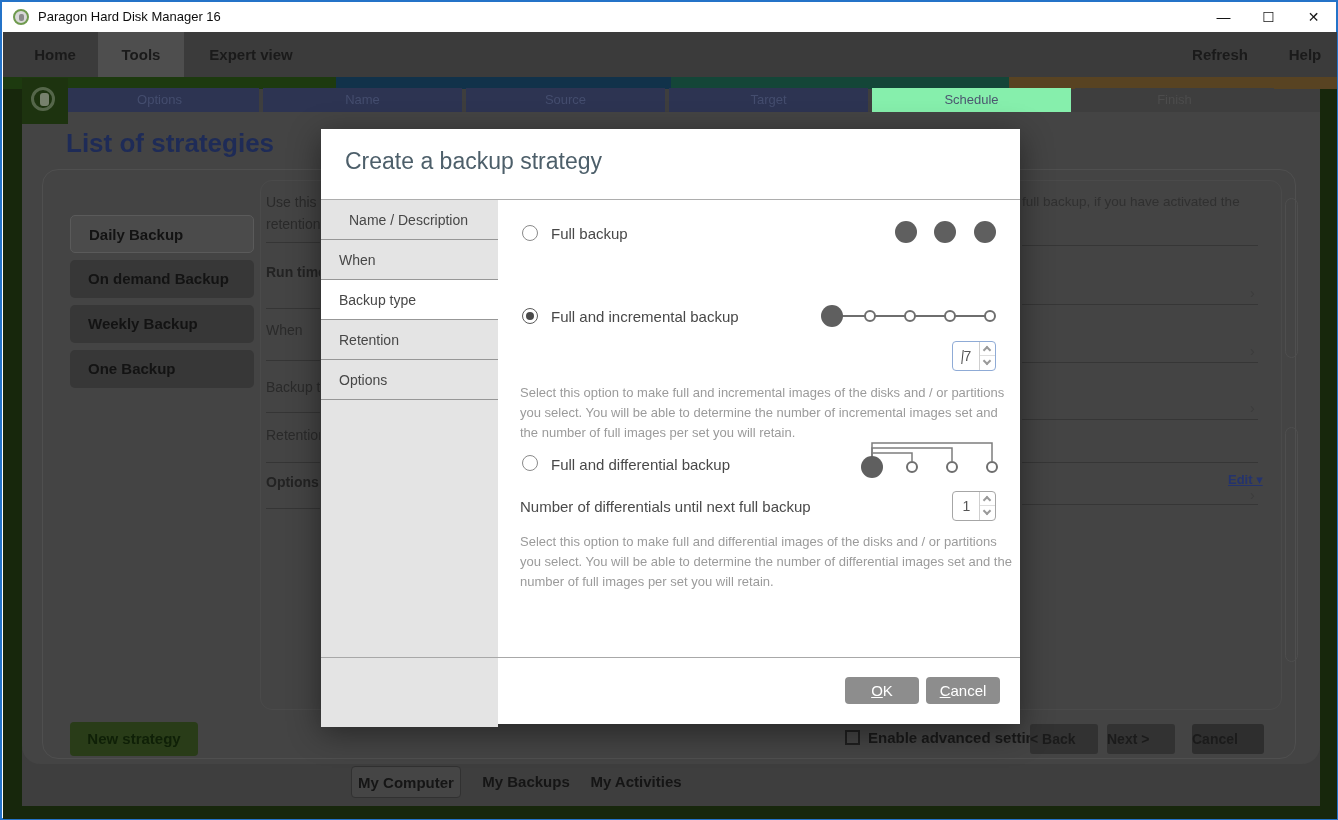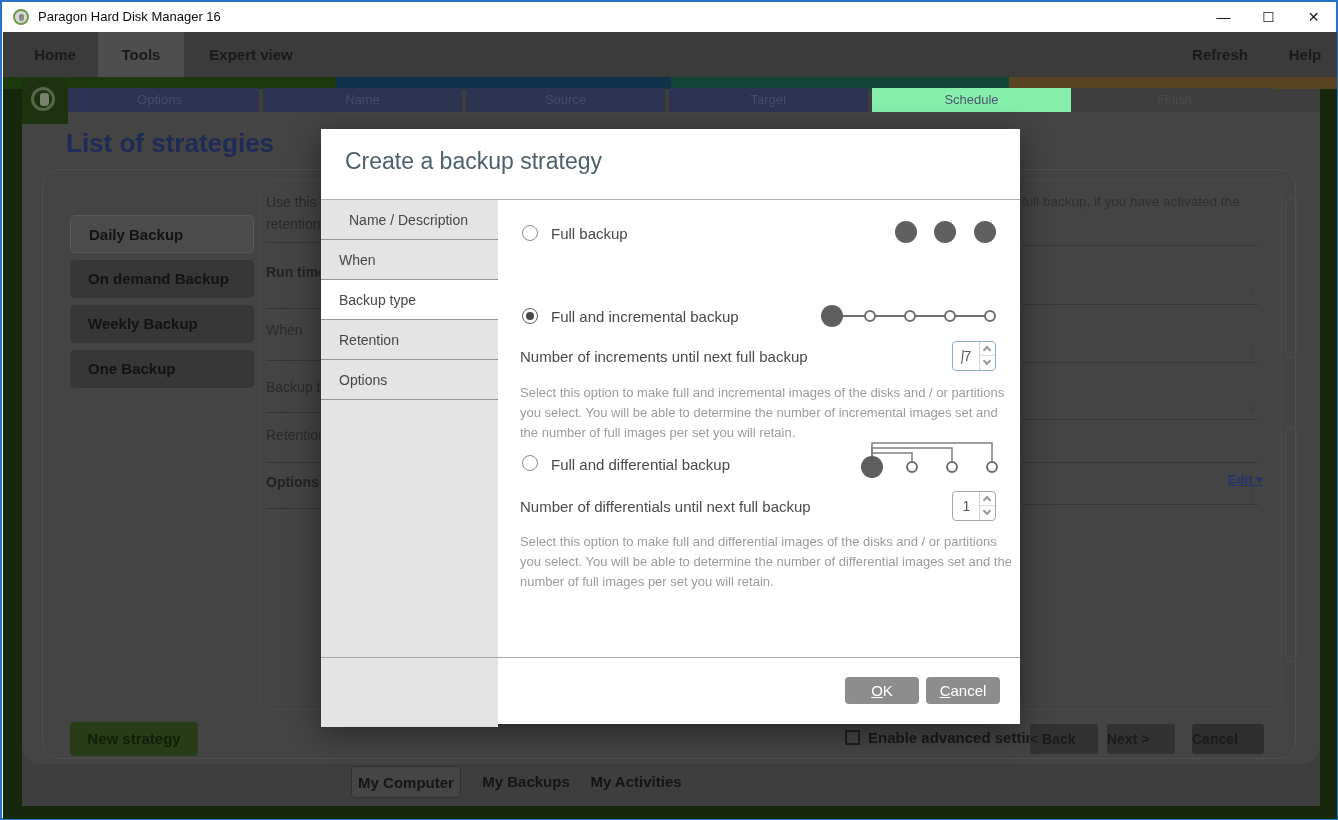--- a/index.html
+++ b/index.html
@@ -229,21 +229,20 @@
       </div>
     <div class="abs opt-label" style="left:230px; top:179px;">Full and incremental backup</div>
     <div class="abs" style="left:500px; top:176px; width:180px; height:24px;">
       <div class="connline abs" style="left:11px; top:10px; width:158px;"></div>
       <div class="bigdot abs" style="left:0; top:0;"></div>
       <div class="smalldot abs" style="left:43px; top:5px;"></div>
       <div class="smalldot abs" style="left:83px; top:5px;"></div>
       <div class="smalldot abs" style="left:123px; top:5px;"></div>
       <div class="smalldot abs" style="left:163px; top:5px;"></div>
     </div>
-    <div class="abs fld-label" style="top:219px;">Number of increments until next full backup</div>
     <div class="abs spin focused" style="left:631px; top:212px;">
       <div class="spin-val"><span class="caret"></span><span>7</span></div>
       <div class="spin-btns">
         <div class="spin-cell" style="top:0; border-bottom:1px solid #dedede;">
             <span class="chev up"></span>
           </div>
         <div class="spin-cell" style="top:14px;">
             <span class="chev down"></span>
           </div>
       </div>

